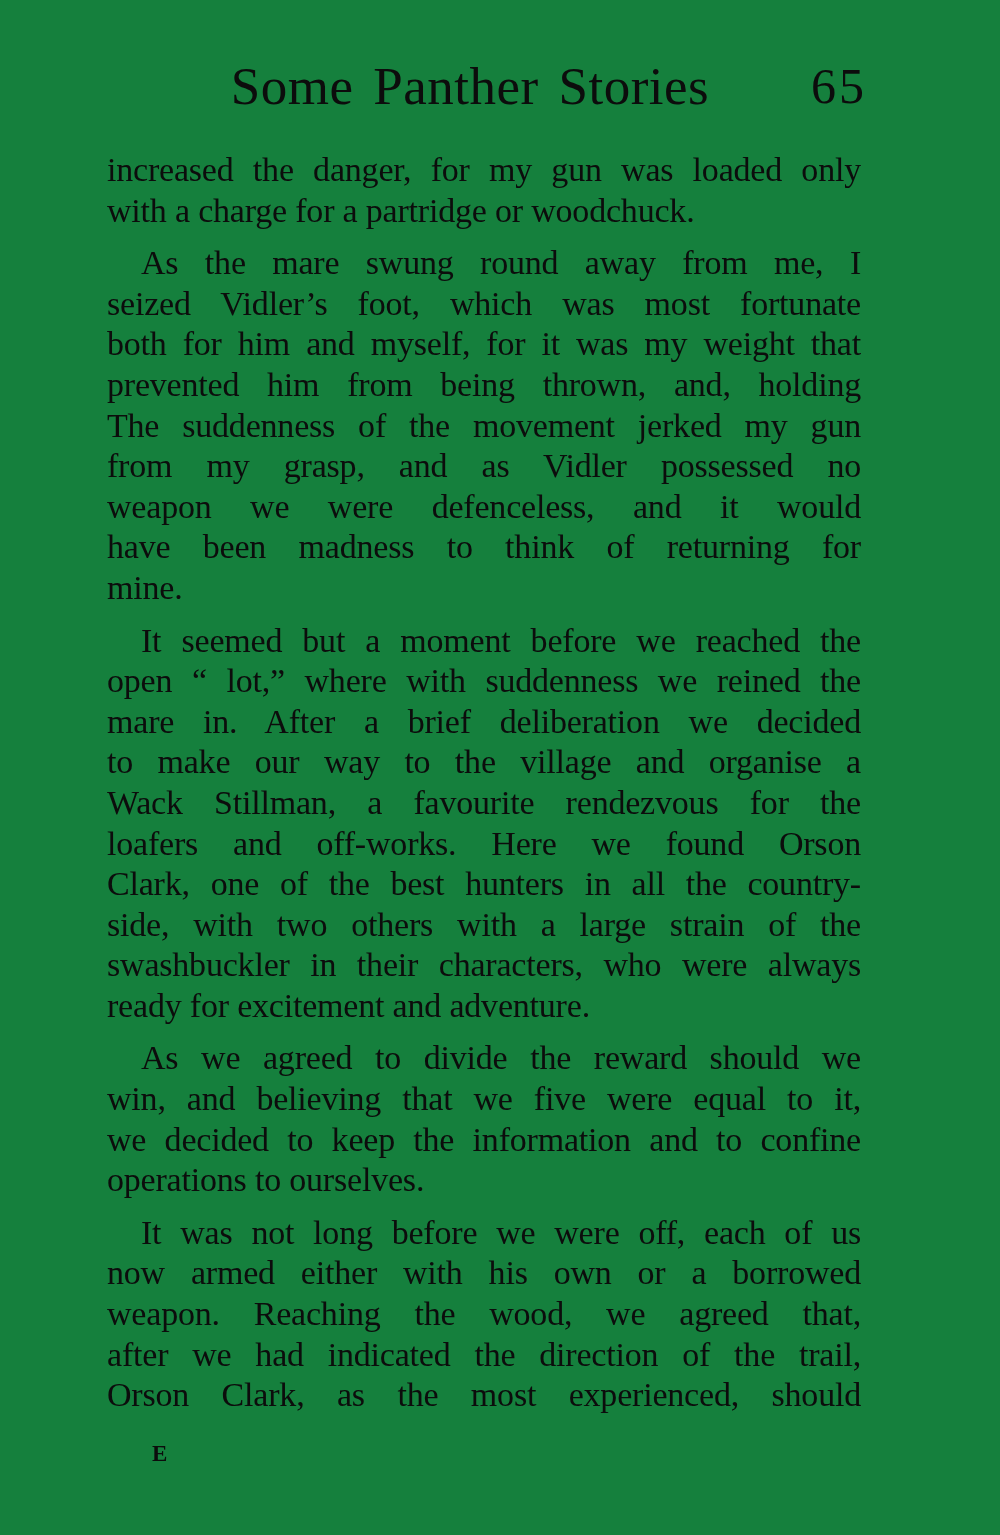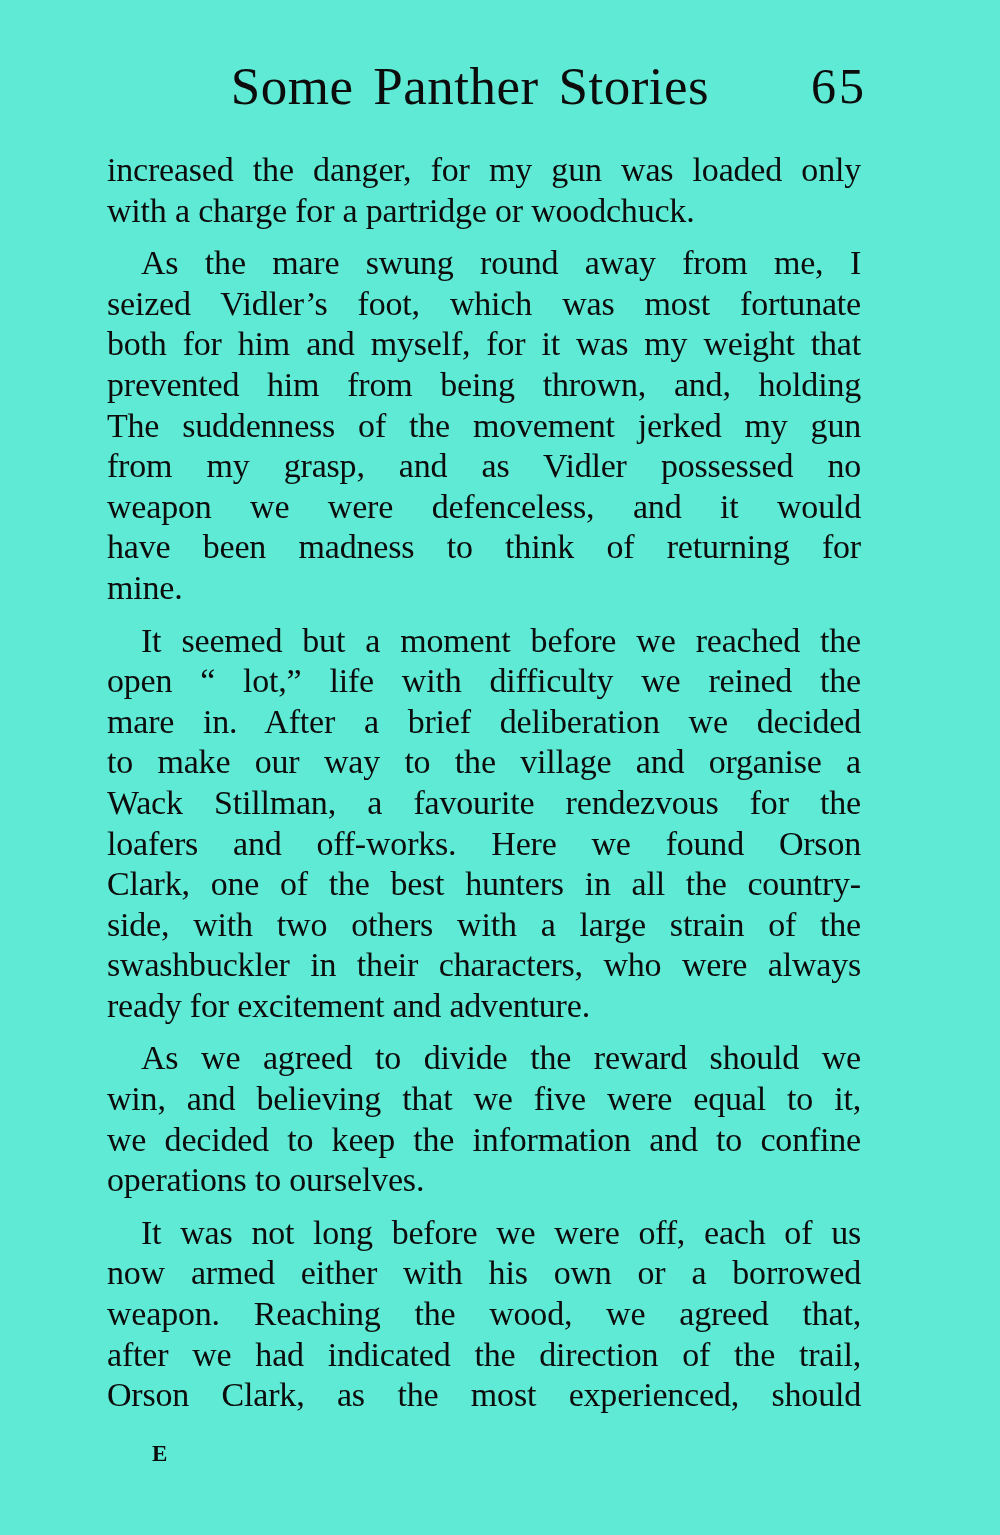--- a/index.html
+++ b/index.html
@@ -4,21 +4,21 @@
 <style>
   html, body {
     margin: 0;
     padding: 0;
     background: #ffffff;
   }
   .page {
     position: relative;
     width: 1000px;
     height: 1535px;
-    background: #5eead4;
+    background: #15803d;
     color: #0c0c0c;
     font-family: "Liberation Serif", "DejaVu Serif", serif;
     overflow: hidden;
   }
   .page-header {
     position: absolute;
     left: 95px;
     top: 56px;
     width: 778px;
     height: 64px;
@@ -92,21 +92,21 @@
         <div class="line">both for him and myself, for it was my weight that</div>
         <div class="line">prevented him from being thrown, and, holding</div>
         <div class="line">The suddenness of the movement jerked my gun</div>
         <div class="line">from my grasp, and as Vidler possessed no</div>
         <div class="line">weapon we were defenceless, and it would</div>
         <div class="line">have been madness to think of returning for</div>
         <div class="line para-end">mine.</div>
       </div>
       <div class="paragraph">
         <div class="line indent">It seemed but a moment before we reached the</div>
-        <div class="line">open “ lot,” life with difficulty we reined the</div>
+        <div class="line">open “ lot,” where with suddenness we reined the</div>
         <div class="line">mare in. After a brief deliberation we decided</div>
         <div class="line">to make our way to the village and organise a</div>
         <div class="line">Wack Stillman, a favourite rendezvous for the</div>
         <div class="line">loafers and off-works. Here we found Orson</div>
         <div class="line">Clark, one of the best hunters in all the country-</div>
         <div class="line">side, with two others with a large strain of the</div>
         <div class="line">swashbuckler in their characters, who were always</div>
         <div class="line para-end">ready for excitement and adventure.</div>
       </div>
       <div class="paragraph">

